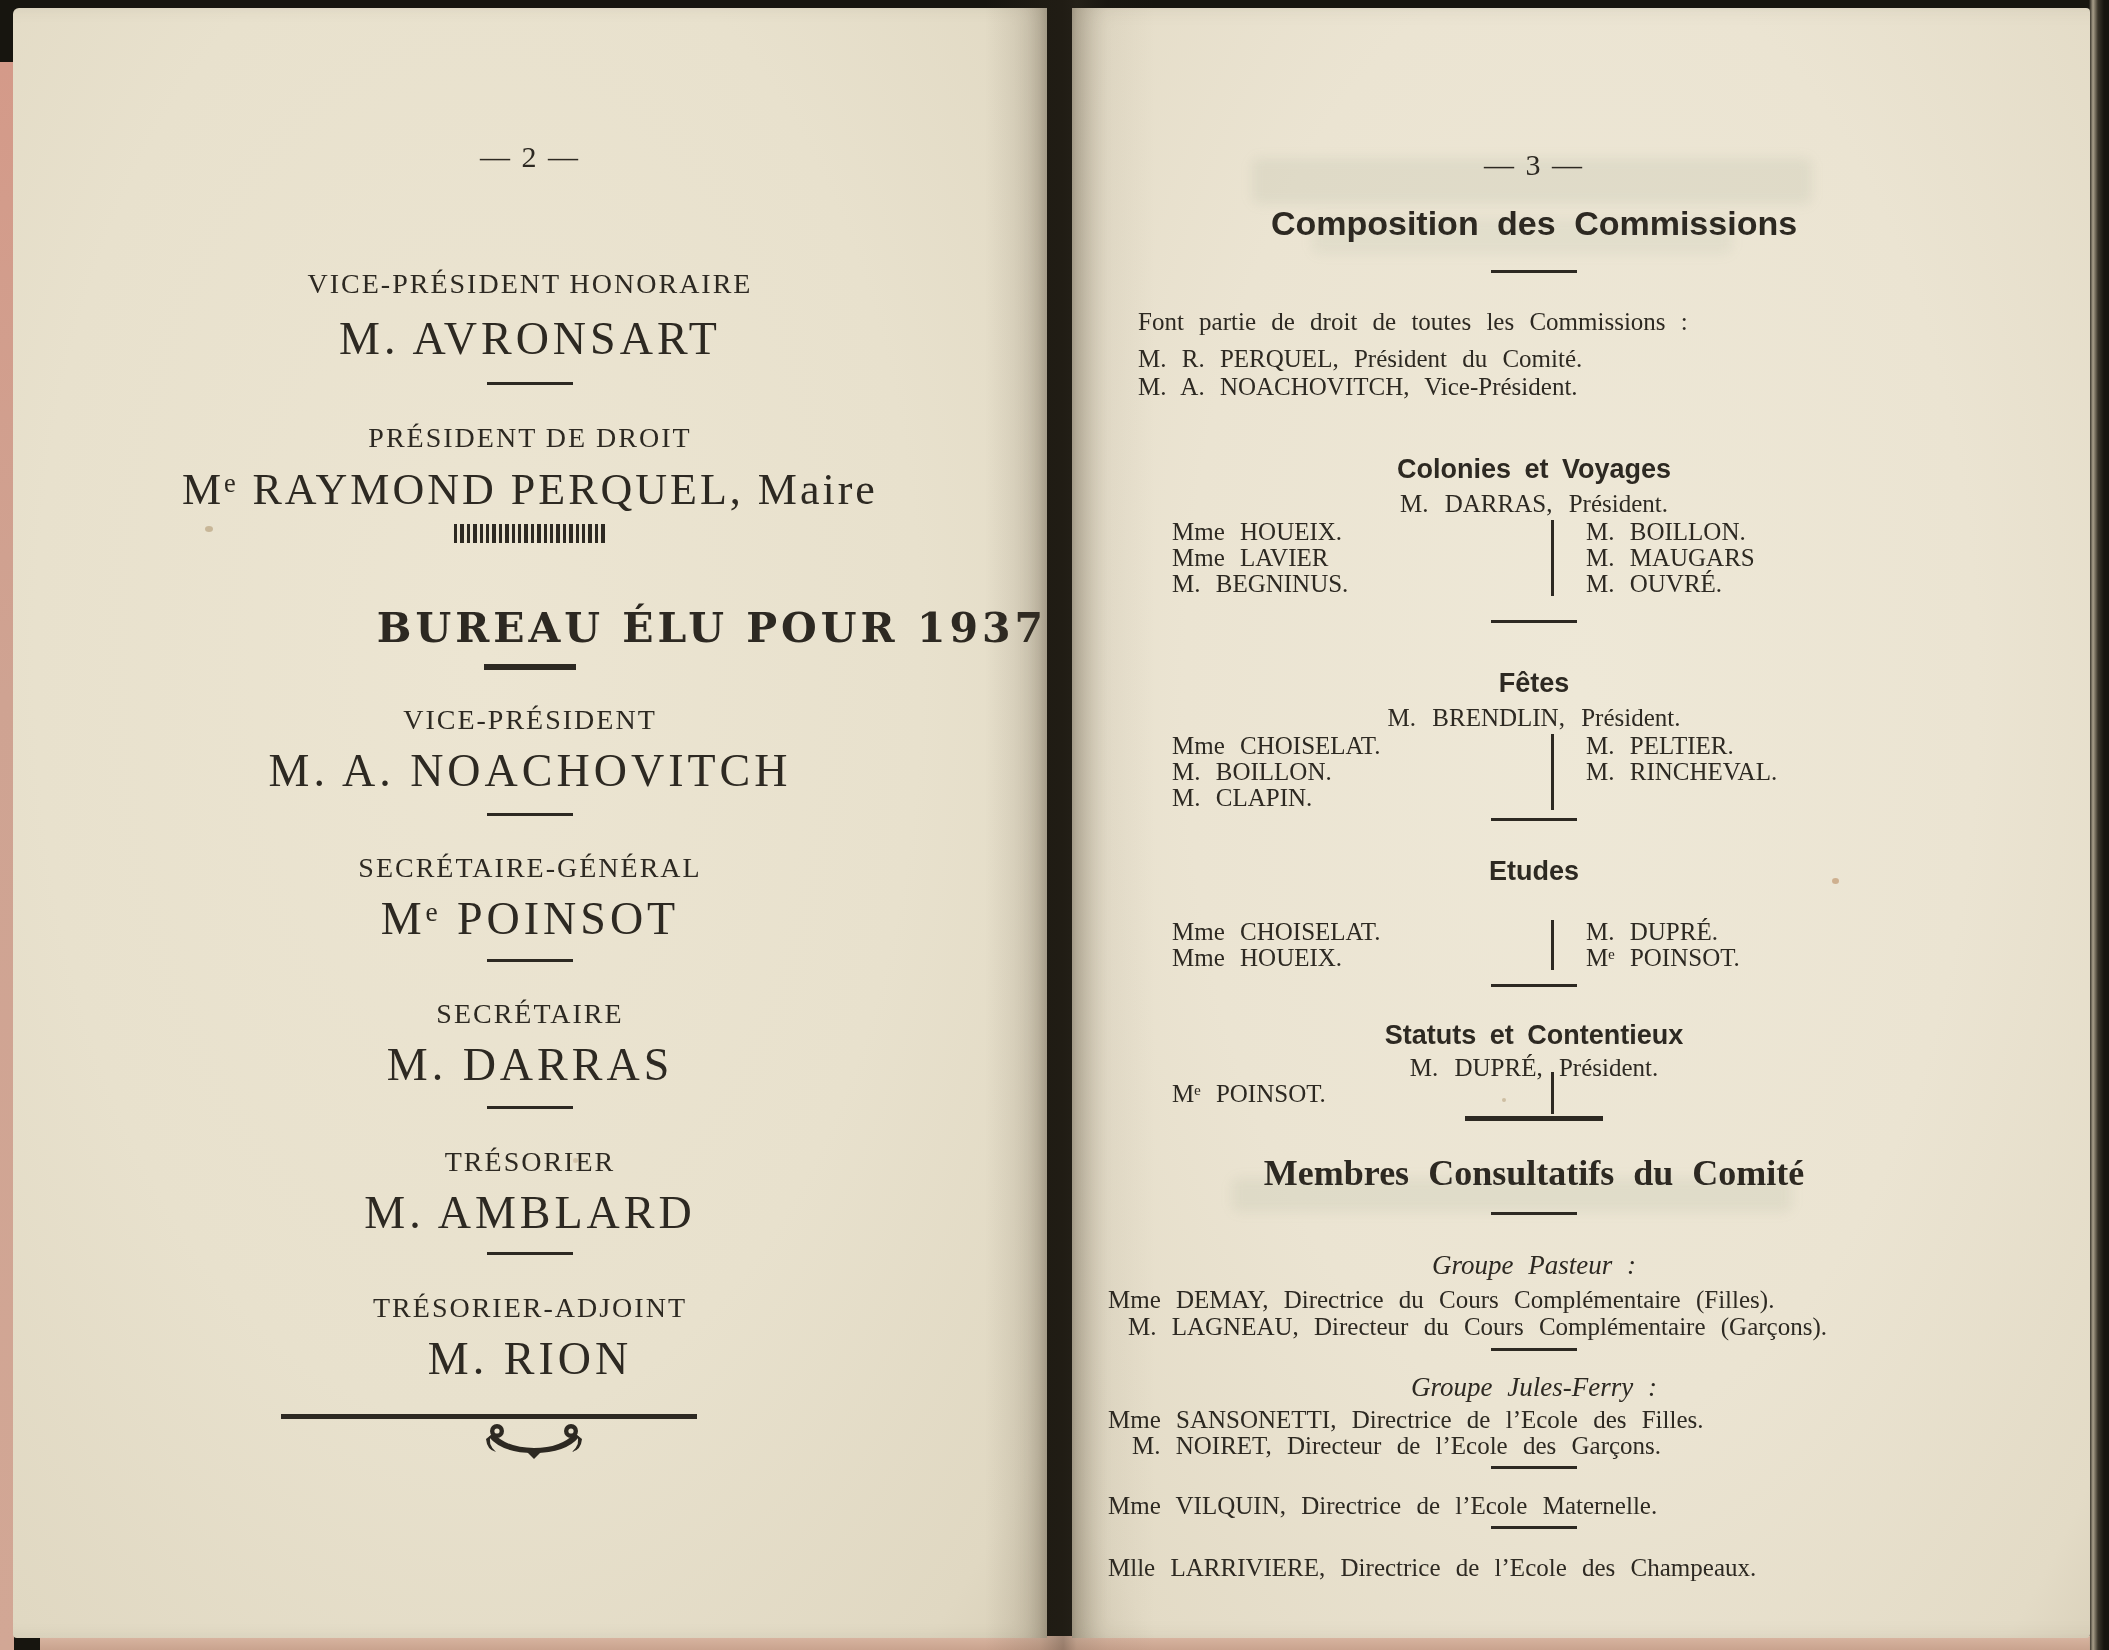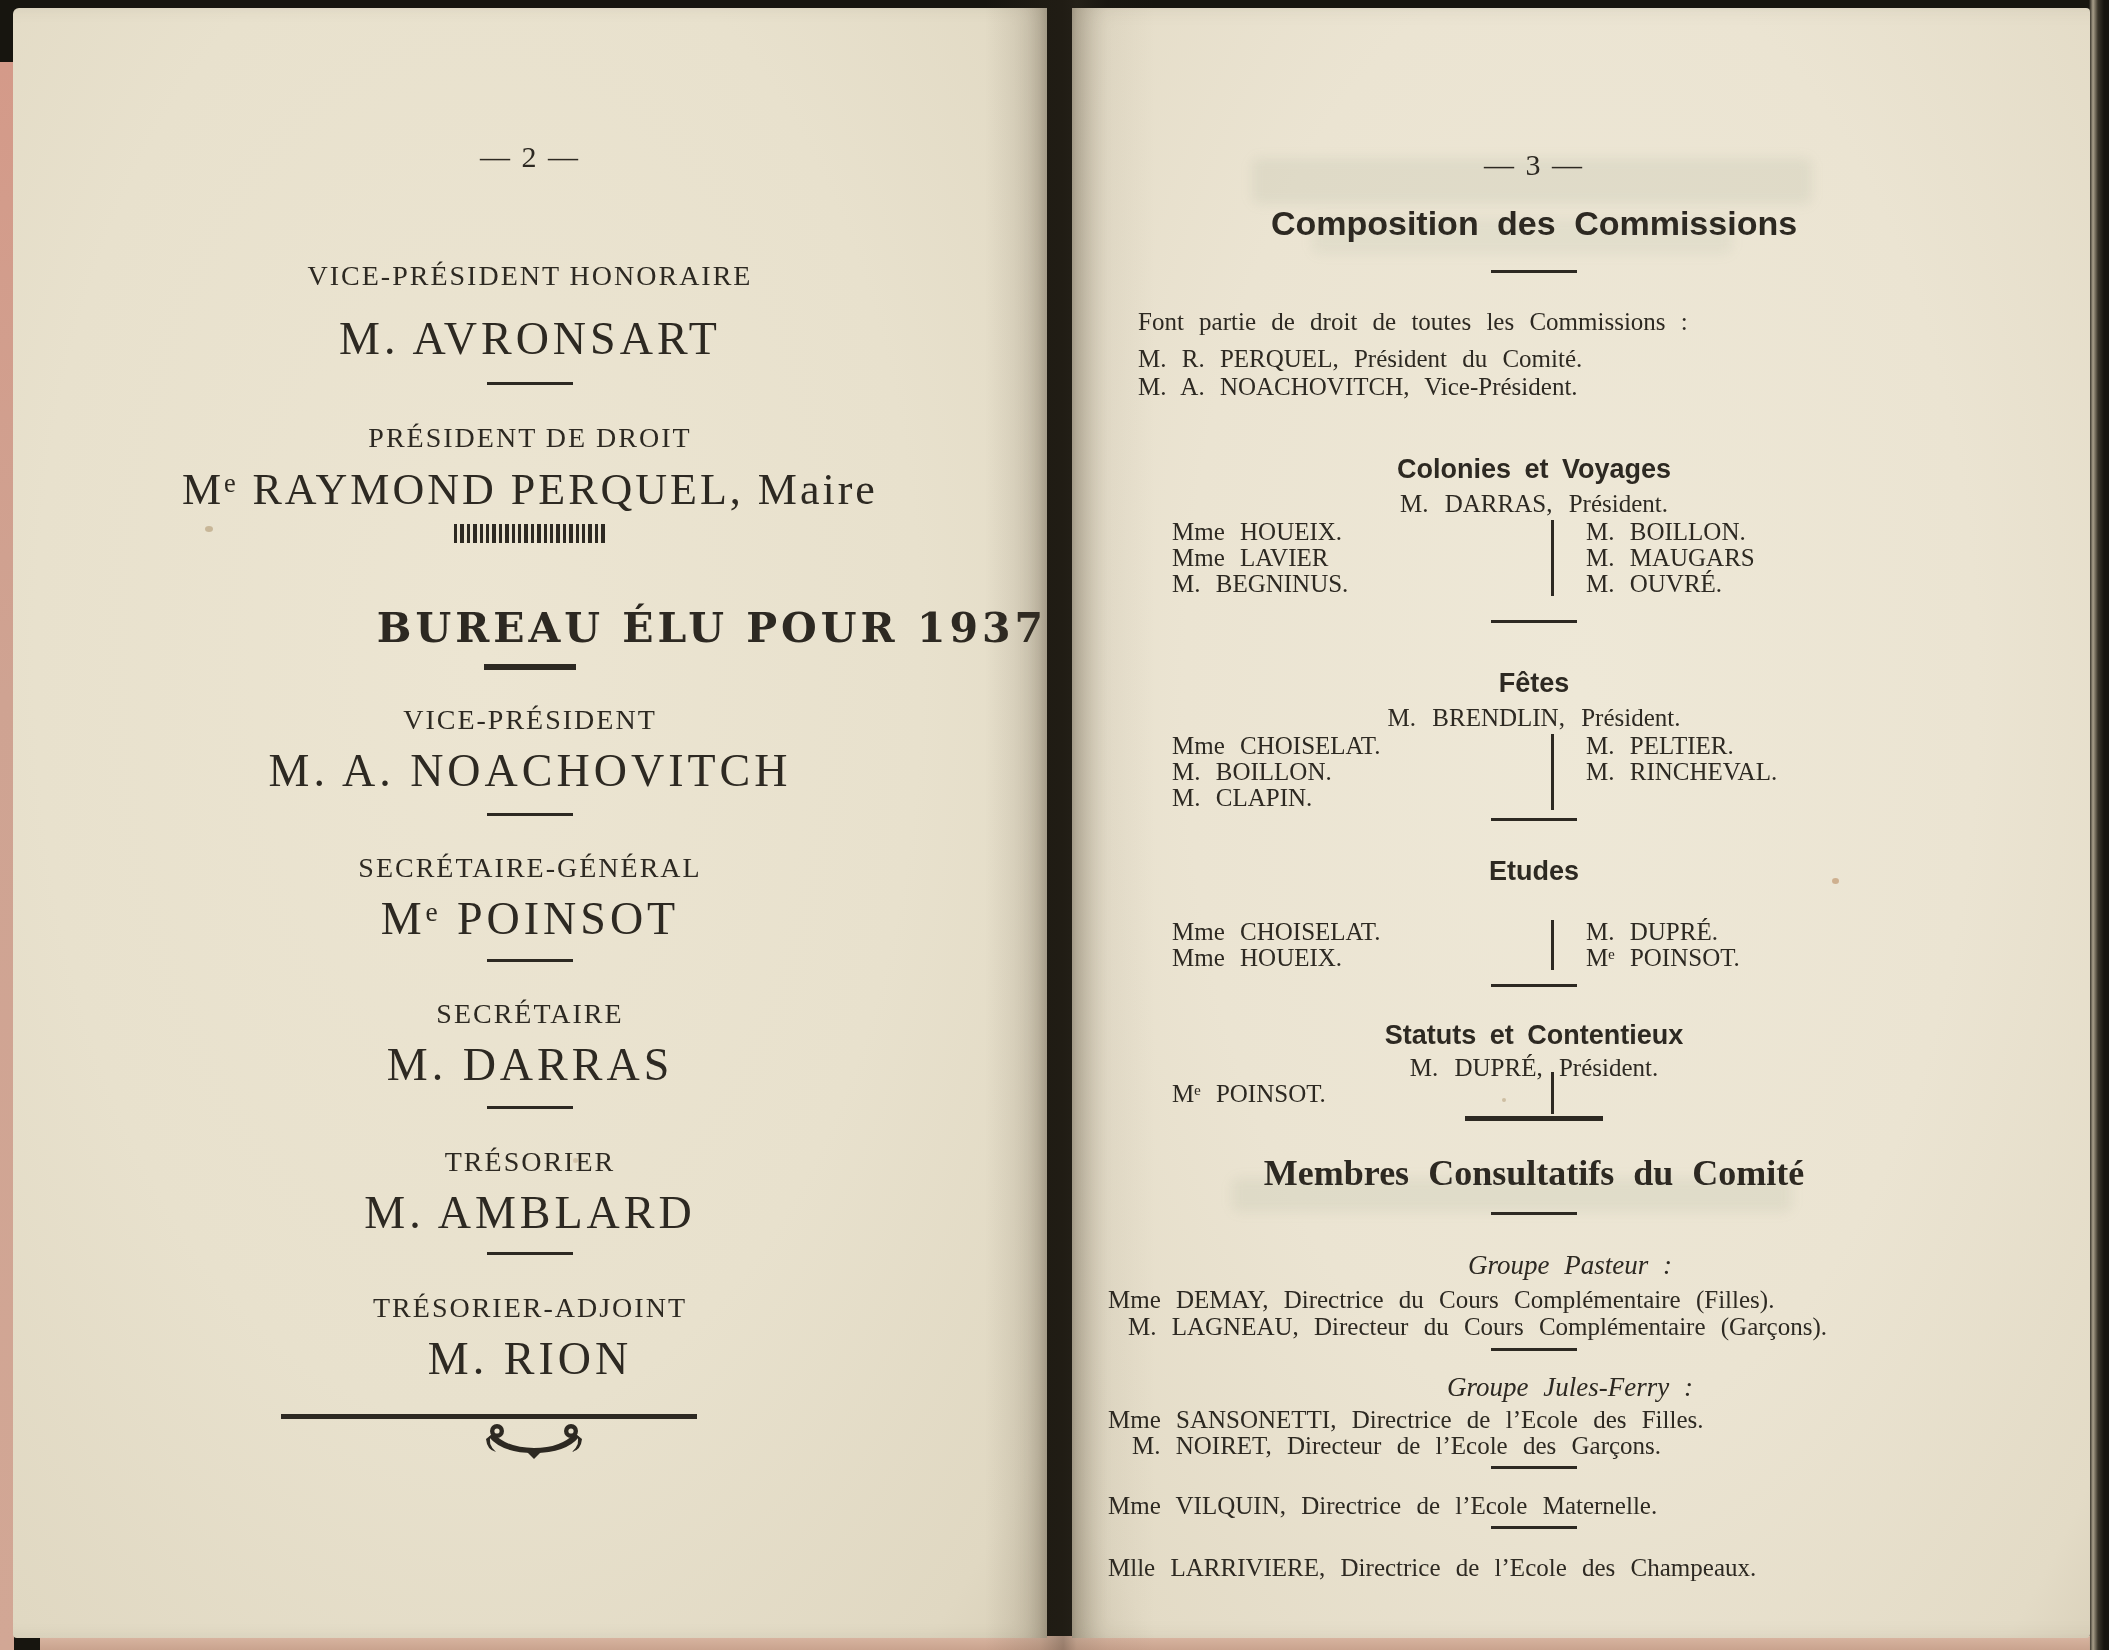--- a/index.html
+++ b/index.html
@@ -44,21 +44,21 @@
     background:repeating-linear-gradient(90deg,#2d2922 0 3.5px,rgba(0,0,0,0) 3.5px 6.4px);}
   .bureau{font-family:"DejaVu Serif","Liberation Serif",serif;font-weight:bold;font-size:41px;letter-spacing:4px;text-align:right;}
   .bottom-rule{position:absolute;left:50%;transform:translateX(-50%);width:416px;height:5px;background:#2d2922;}
   
   .rp-content{position:absolute;left:0;top:0;width:924px;height:1630px;}
   .h1{font-family:"Liberation Sans","DejaVu Sans",sans-serif;font-weight:bold;font-size:34px;word-spacing:9px;}
   .h2{font-family:"Liberation Sans","DejaVu Sans",sans-serif;font-weight:bold;font-size:27px;word-spacing:6px;}
   .h1big{font-family:Liberation Serif, serif;font-weight:bold;font-size:36px;word-spacing:10px;}
   .body-line{font-size:25px;word-spacing:10px;}
   .intro-line{position:absolute;left:66px;text-align:left;font-size:25px;word-spacing:9px;white-space:nowrap;}
-  .groupname{font-style:italic;font-size:27px;word-spacing:8px;padding-left:36px;}
+  .groupname{font-style:italic;font-size:27px;word-spacing:8px;}
   .member-line{position:absolute;text-align:left;font-size:25px;word-spacing:9px;white-space:nowrap;}
   .comm-row{position:absolute;left:0;width:924px;}
   .ccol{position:absolute;top:0;text-align:left;}
   .ccol-left{left:100px;}
   .ccol-right{left:514px;}
   .ccol div{height:26px;font-size:25px;word-spacing:9px;white-space:nowrap;}
   .cdivider{position:absolute;left:479px;width:3px;background:#2d2922;}
   .rrule{position:absolute;left:50%;transform:translateX(-50%);width:86px;height:3px;background:#2d2922;}
   .rrule-thick{position:absolute;left:50%;transform:translateX(-50%);width:138px;height:5px;background:#2d2922;}
   .speck{position:absolute;border-radius:50%;}
@@ -67,21 +67,21 @@
 </head>
 <body>
 
 <div class="cover-strip-left"></div>
 <div class="cover-strip-bottom"></div>
 <div class="right-edge"></div>
 
 <div class="page page-left ink">
   <div class="abs pgnum" style="top:132px">— 2 —</div>
 
-  <div class="abs role" style="top:252px">VICE-PRÉSIDENT HONORAIRE</div>
+  <div class="abs role" style="top:260px">VICE-PRÉSIDENT HONORAIRE</div>
   <div class="abs bigname" style="top:304px">M. AVRONSART</div>
   <div class="rule-s" style="top:374px"></div>
 
   <div class="abs role" style="top:414px">PRÉSIDENT DE DROIT</div>
   <div class="abs medname" style="top:456px">Mᵉ RAYMOND PERQUEL, Maire</div>
   <div class="striped-bar" style="top:516px"></div>
 
   <div class="abs bureau" style="top:596px">BUREAU ÉLU POUR 1937</div>
   <div class="rule-thick" style="top:656px"></div>
 

